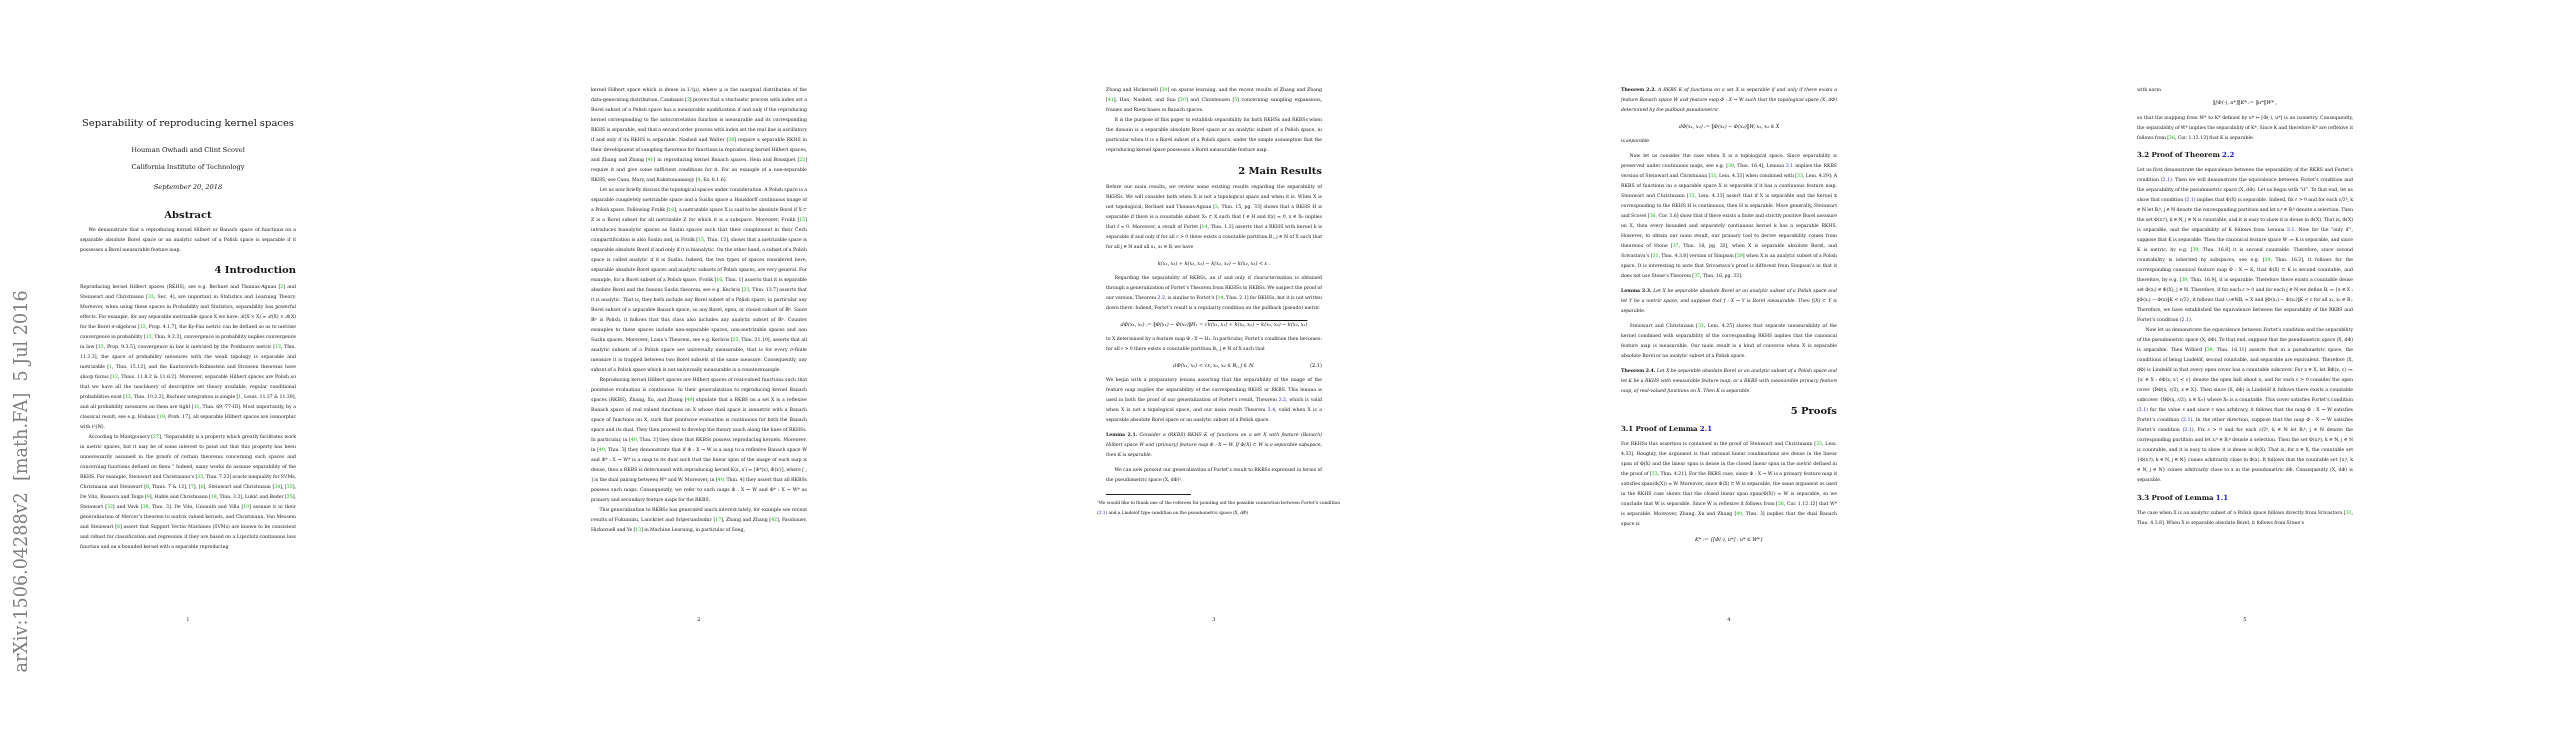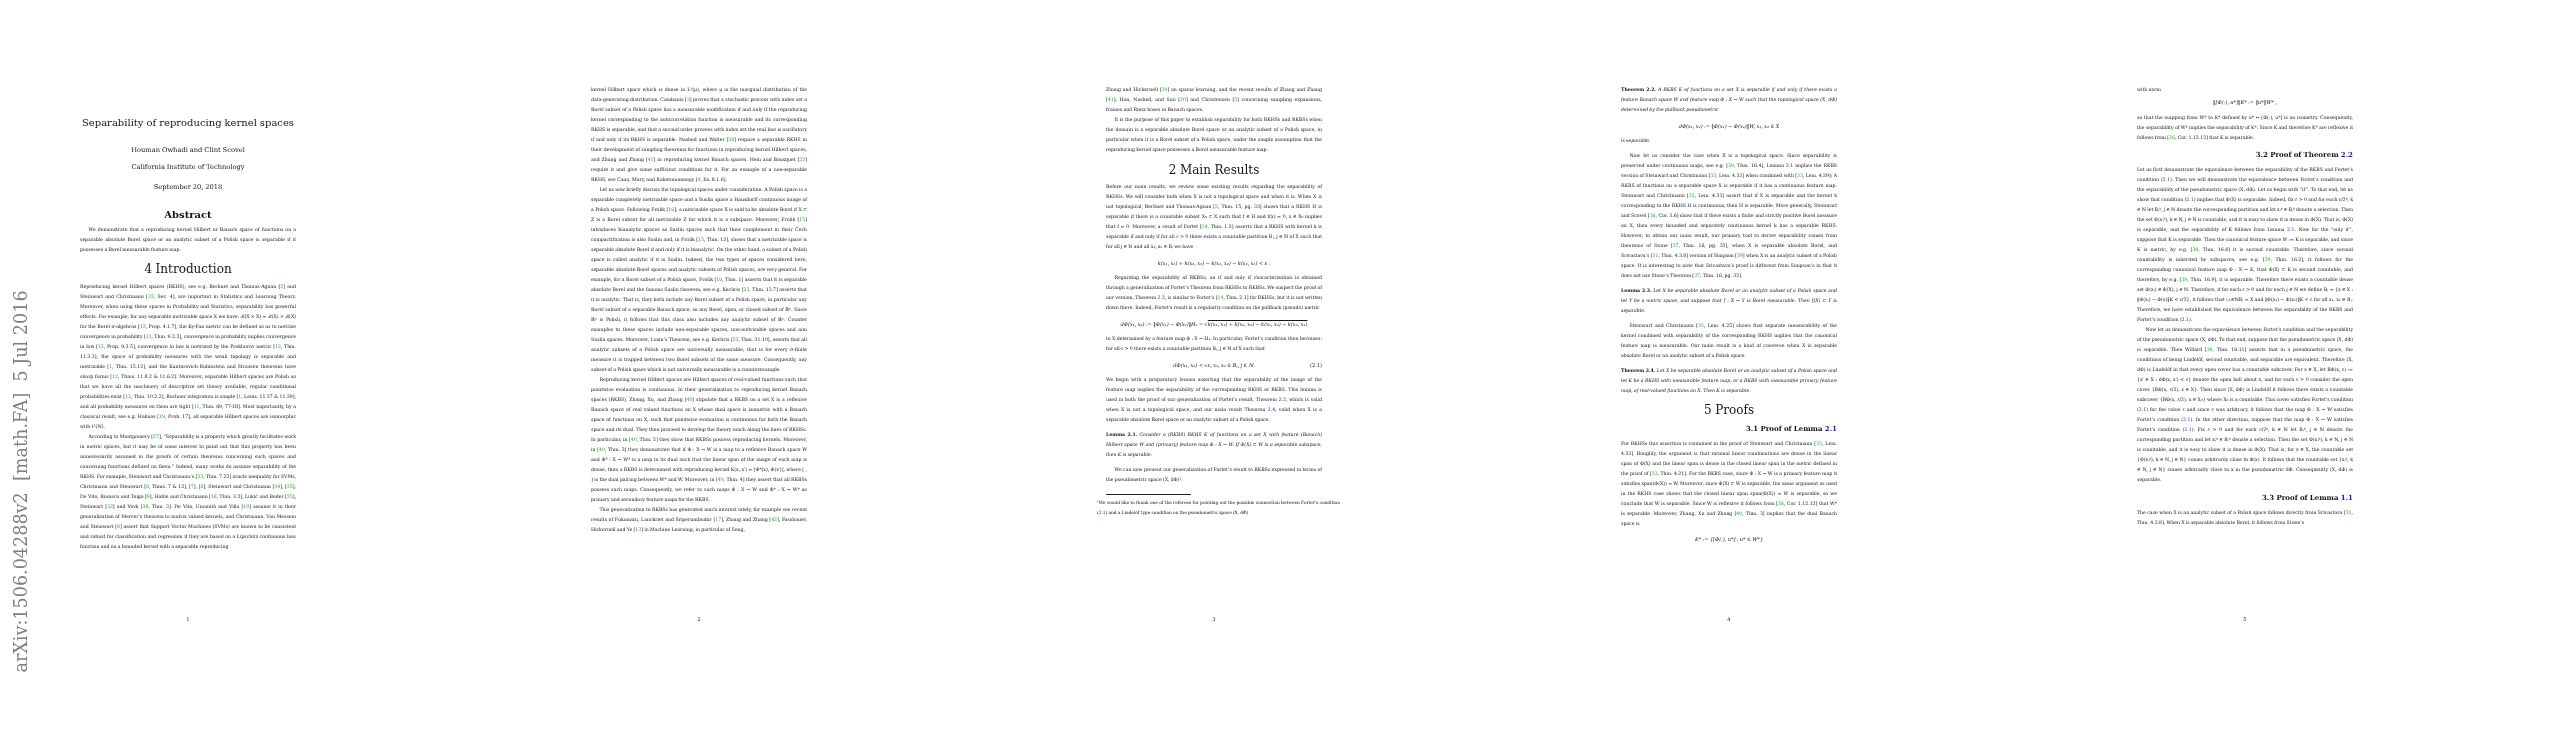--- a/index.html
+++ b/index.html
@@ -9,24 +9,24 @@
        transform:rotate(-90deg);font-size:17.6px;color:#7f7f7f;text-align:center;white-space:pre;}
   .col{position:absolute;top:0;height:729px;width:216px;font-size:4.7px;line-height:10px;
        text-align:justify;letter-spacing:-0.03px;word-spacing:-0.2px;}
   .c1{left:80px;padding-top:117px;}
   .c2{left:591px;padding-top:85px;}
   .c3{left:1106px;padding-top:85px;}
   .c4{left:1621px;padding-top:85px;}
   .c5{left:2137px;padding-top:85px;}
   .title{font-size:10px;line-height:12px;text-align:center;letter-spacing:0;margin:0 0 17px 0;}
   .authors{font-size:6.7px;line-height:9px;text-align:center;letter-spacing:0;margin:8px;}
-  .date{font-size:6.7px;text-align:center;letter-spacing:0;margin:9.7px 0 0 0;}
+  .date{font-size:6.7px;text-align:center;letter-spacing:0;margin:9.7px 0 0 0;font-style:italic;}
   .abshead{font-size:10px;font-weight:bold;text-align:center;letter-spacing:0;margin:18px 0 4.9px 0;}
-  .sec{font-size:12px;font-weight:normal;line-height:11px;text-align:center;letter-spacing:0;margin:9.7px 0 6.7px 0;}
-  .subsec{font-size:7px;font-weight:bold;line-height:8.5px;text-align:right;letter-spacing:0;margin:8.5px 0 5.5px 0;}
+  .sec{font-size:10px;font-weight:bold;line-height:11px;text-align:right;letter-spacing:0;margin:9.7px 0 6.7px 0;}
+  .subsec{font-size:7px;font-weight:bold;line-height:8.5px;text-align:left;letter-spacing:0;margin:8.5px 0 5.5px 0;}
   p{margin:0;}
   .indent{text-indent:8.5px;}
   .thm{margin:4.9px 0;}
   .thm b{font-weight:bold;}
   .thm i{font-style:italic;}
   .eq{text-align:center;text-indent:0;font-style:italic;font-size:5.1px;margin:5.5px 0;position:relative;}
   .eq .tag{position:absolute;right:0;top:0;font-style:normal;}
   .rad{text-decoration:overline;}
   .cite{color:#00b400;}
   .xref{color:#2222cc;}

